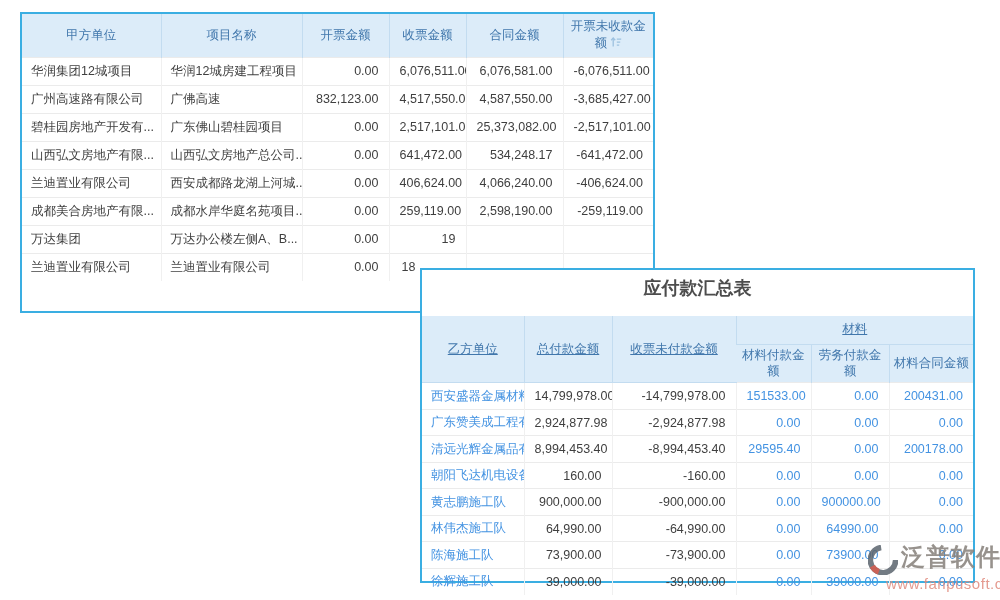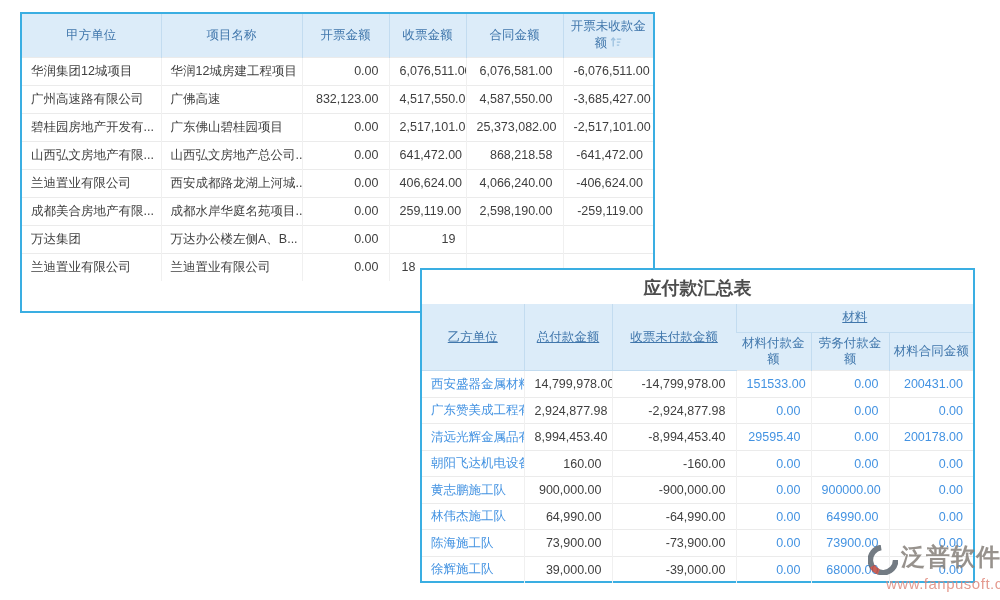--- a/index.html
+++ b/index.html
@@ -6,21 +6,21 @@
   html,body { width:1000px; height:600px; background:#ffffff; overflow:hidden;
               font-family:"Liberation Sans","DejaVu Sans",sans-serif; }
   .canvas { position:relative; width:1000px; height:600px; background:#fff; }
 
   .panel { position:absolute; background:#fff; border:2px solid #3aaee2; }
   #recv-panel { left:20px; top:12px; width:635px; height:301px; z-index:1; }
   #pay-panel  { left:420px; top:268px; width:555px; height:315px; z-index:2; }
 
   .panel-title { text-align:center; font-weight:bold; color:#4c4c4c; font-size:18px; }
   #recv-panel .panel-title { height:30px; line-height:32px; }
-  #pay-panel  .panel-title { height:34px; line-height:36px;border-radius:7px; }
+  #pay-panel  .panel-title { height:46px; line-height:36px;border-radius:7px; }
 
   table { width:100%; border-collapse:collapse; table-layout:fixed; }
   th { background:#dcecf9; color:#4177ac; font-weight:normal; font-size:12.5px;
        text-align:center; vertical-align:middle; line-height:1.35;
        border-left:1px solid #c3dcf0; padding:2px 4px; }
   th:first-child { border-left:none; }
   thead tr.group-row th { border-bottom:1px solid #c3dcf0;text-decoration:underline; }
   td { font-size:12.5px; color:#3f3f3f; border-top:1px solid #ebebeb;
        border-left:1px solid #f0f0f0; padding:0 10px; white-space:nowrap;
        overflow:hidden; vertical-align:middle; }
@@ -104,21 +104,21 @@
             <td class="align-r c-dark">0.00</td>
             <td class="align-r c-dark">2,517,101.00</td>
             <td class="align-r c-dark">25,373,082.00</td>
             <td class="align-r c-dark">-2,517,101.00</td>
           </tr>
           <tr>
             <td class="align-l c-dark">山西弘文房地产有限...</td>
             <td class="align-l c-dark">山西弘文房地产总公司...</td>
             <td class="align-r c-dark">0.00</td>
             <td class="align-r c-dark">641,472.00</td>
-            <td class="align-r c-dark">868,218.58</td>
+            <td class="align-r c-dark">534,248.17</td>
             <td class="align-r c-dark">-641,472.00</td>
           </tr>
           <tr>
             <td class="align-l c-dark">兰迪置业有限公司</td>
             <td class="align-l c-dark">西安成都路龙湖上河城...</td>
             <td class="align-r c-dark">0.00</td>
             <td class="align-r c-dark">406,624.00</td>
             <td class="align-r c-dark">4,066,240.00</td>
             <td class="align-r c-dark">-406,624.00</td>
           </tr>
@@ -229,21 +229,21 @@
             <td class="align-r c-dark">-73,900.00</td>
             <td class="align-r c-blue">0.00</td>
             <td class="align-r c-blue">73900.00</td>
             <td class="align-r c-blue">0.00</td>
           </tr>
           <tr>
             <td class="align-l c-blue">徐辉施工队</td>
             <td class="align-r c-dark">39,000.00</td>
             <td class="align-r c-dark">-39,000.00</td>
             <td class="align-r c-blue">0.00</td>
-            <td class="align-r c-blue">68000.00</td>
+            <td class="align-r c-blue">39000.00</td>
             <td class="align-r c-blue">0.00</td>
           </tr>
         </tbody>
     </table>
   </section>
 
   <div class="watermark">
     <span class="wm-logo">
       <svg width="30" height="30" viewBox="0 0 32 32">
         <path d="M29.5 16 A13.5 13.5 0 1 1 14 2.7" fill="none" stroke="#5b646e" stroke-width="6"></path>

